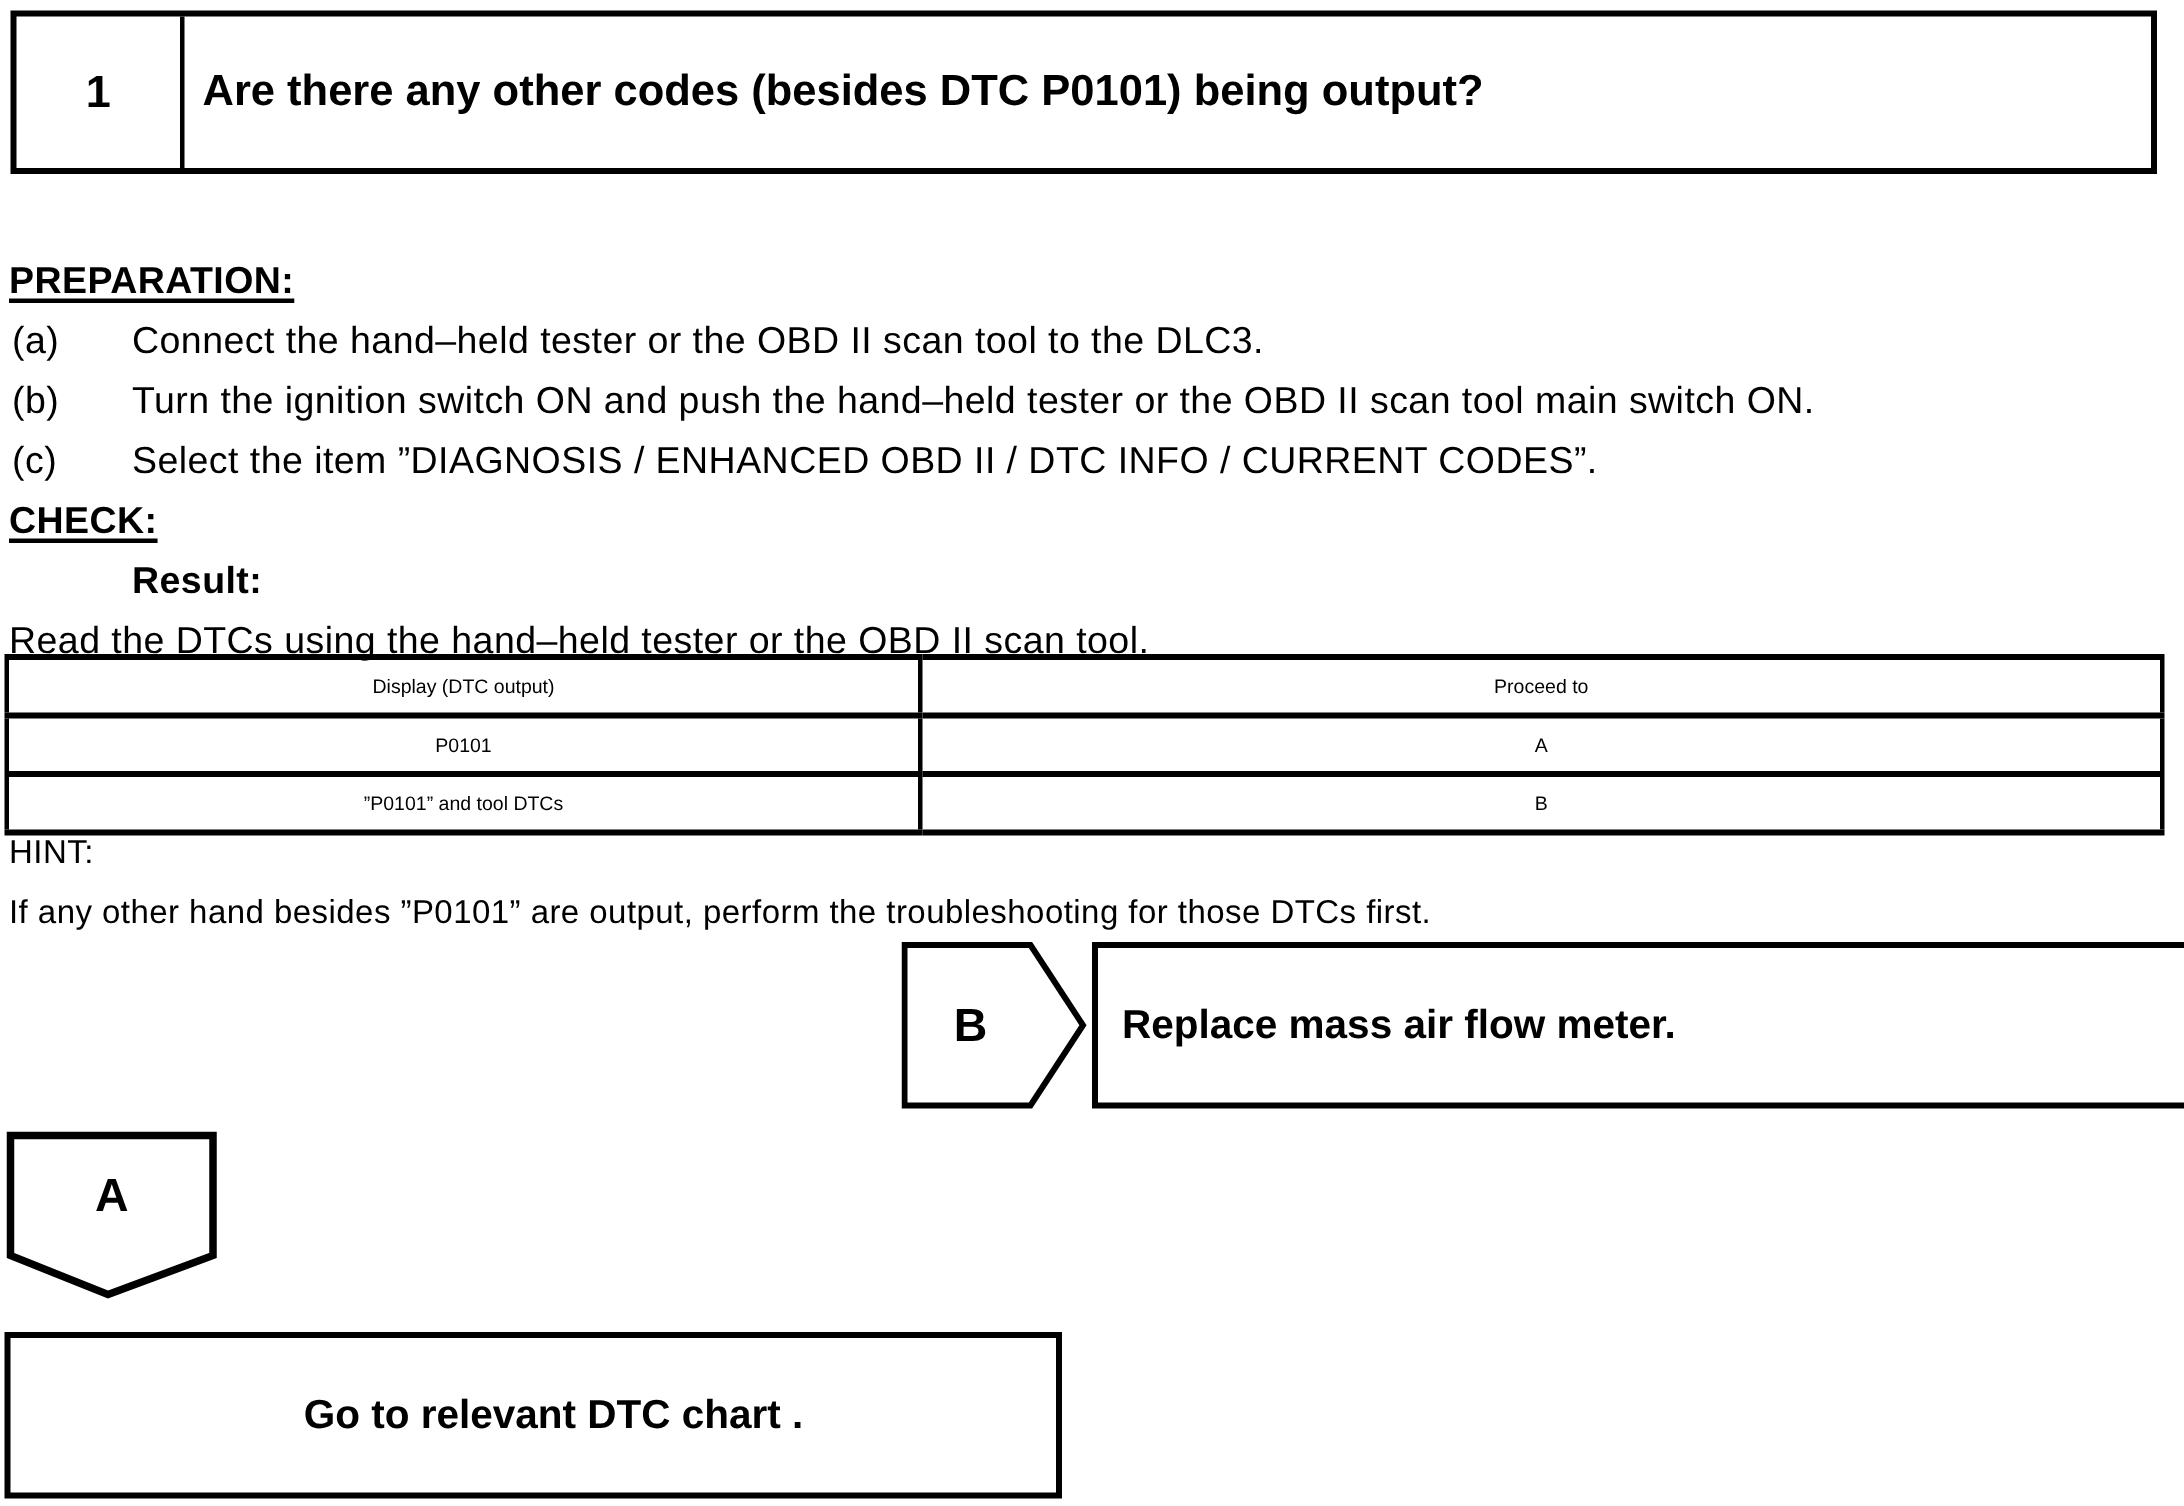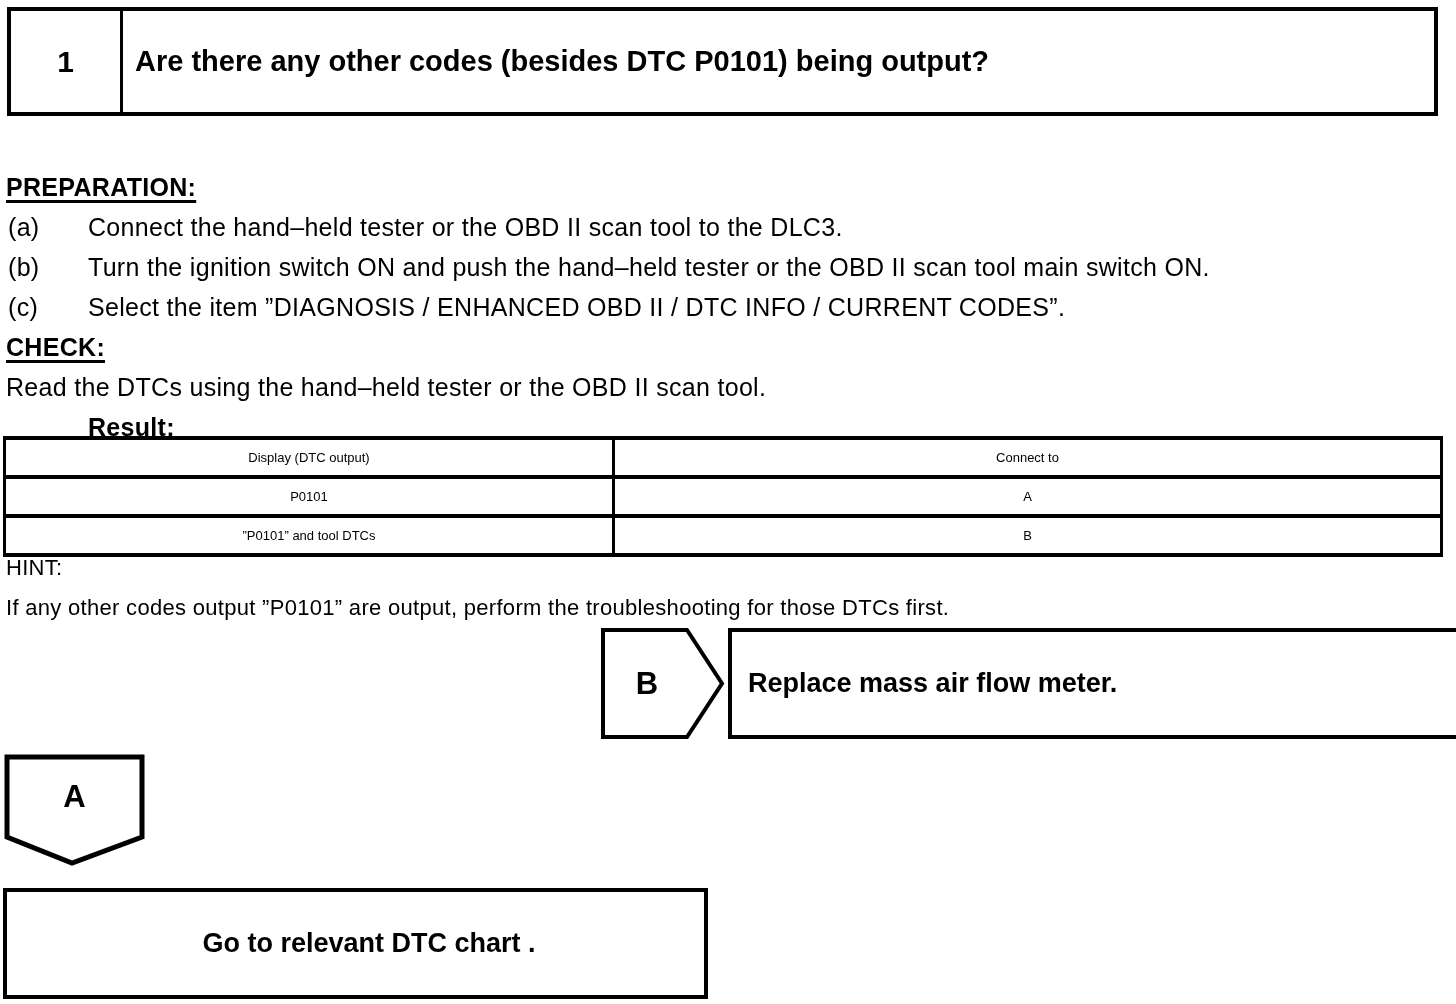--- a/index.html
+++ b/index.html
@@ -133,44 +133,44 @@
     <div class="trow list-row">
       <span class="list-label">(b)</span>
       <span class="list-text">Turn the ignition switch ON and push the hand–held tester or the OBD II scan tool main switch ON.</span>
     </div>
     <div class="trow list-row">
       <span class="list-label">(c)</span>
       <span class="list-text">Select the item ”DIAGNOSIS / ENHANCED OBD II / DTC INFO / CURRENT CODES”.</span>
     </div>
 
     <div class="trow sec-heading"><span>CHECK:</span></div>
+    <div class="trow result-row">Result:</div>
     <div class="trow">Read the DTCs using the hand–held tester or the OBD II scan tool.</div>
-    <div class="trow result-row">Result:</div>
   </div>
 
   <table class="result-table">
     <tbody>
       <tr>
         <th class="col1">Display (DTC output)</th>
-        <th>Connect to</th>
+        <th>Proceed to</th>
       </tr>
       <tr>
         <td>P0101</td>
         <td>A</td>
       </tr>
       <tr>
         <td>”P0101” and tool DTCs</td>
         <td>B</td>
       </tr>
     </tbody>
   </table>
 
   <div class="hint-block">
     <div class="trow">HINT:</div>
-    <div class="trow">If any other codes output ”P0101” are output, perform the troubleshooting for those DTCs first.</div>
+    <div class="trow">If any other hand besides ”P0101” are output, perform the troubleshooting for those DTCs first.</div>
   </div>
 
   <svg class="pent-svg" style="left:601px; top:628px;" width="124" height="112" viewBox="0 0 124 112">
     <polygon points="2,2 86,2 121,55.5 86,109 2,109" fill="#ffffff" stroke="#000000" stroke-width="4"></polygon>
   </svg>
   <div class="pent-letter letter-b">B</div>
 
   <div class="action-box box-b">
     <span>Replace mass air flow meter.</span>
   </div>

